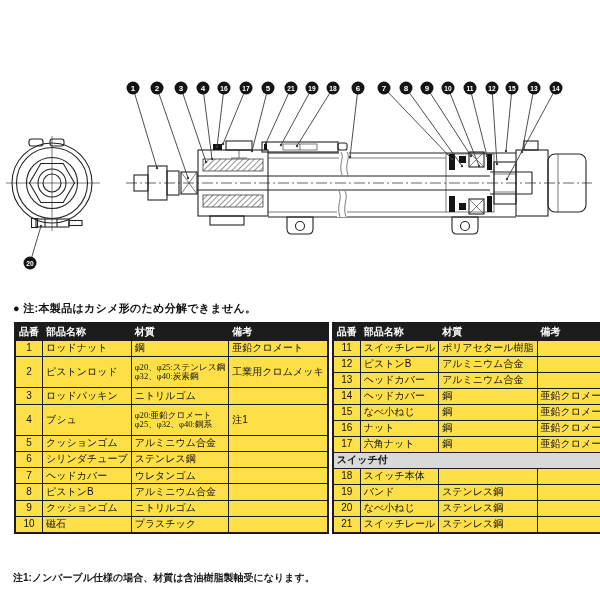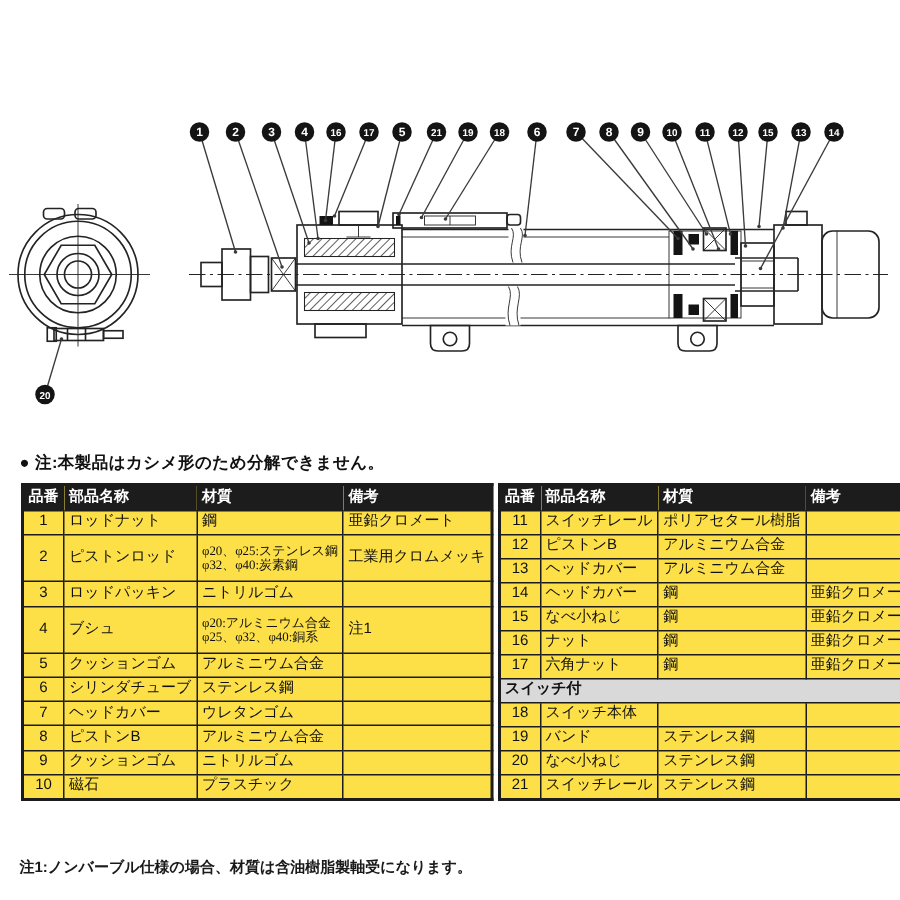--- a/index.html
+++ b/index.html
@@ -315,21 +315,21 @@
           <tr>
             <td class="c-no">3</td>
             <td>ロッドパッキン</td>
             <td>ニトリルゴム</td>
             <td></td>
           </tr>
           <tr class="tall">
             <td class="c-no">4</td>
             <td>ブシュ</td>
             <td>
-              <div class="mat-line">φ20:アルミニウム合金</div>
+              <div class="mat-line">φ20:亜鉛クロメート</div>
               <div class="mat-line">φ25、φ32、φ40:銅系</div>
             </td>
             <td>注1</td>
           </tr>
           <tr>
             <td class="c-no">5</td>
             <td>クッションゴム</td>
             <td>アルミニウム合金</td>
             <td></td>
           </tr>

